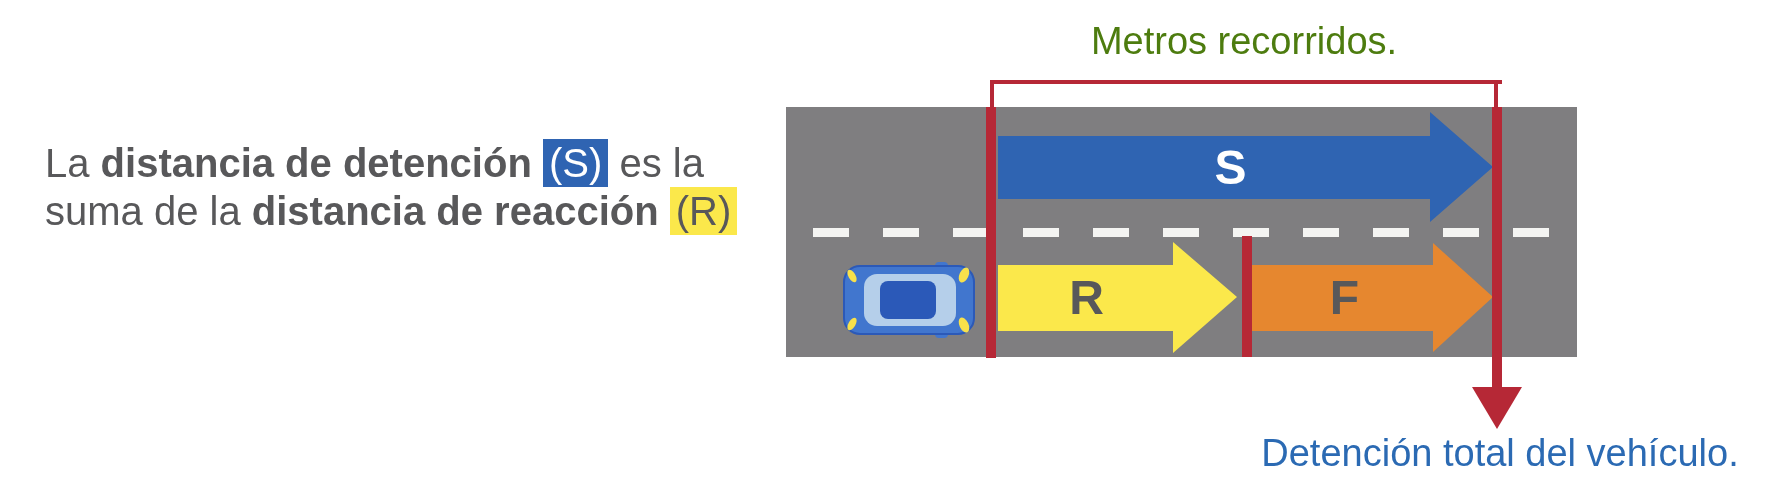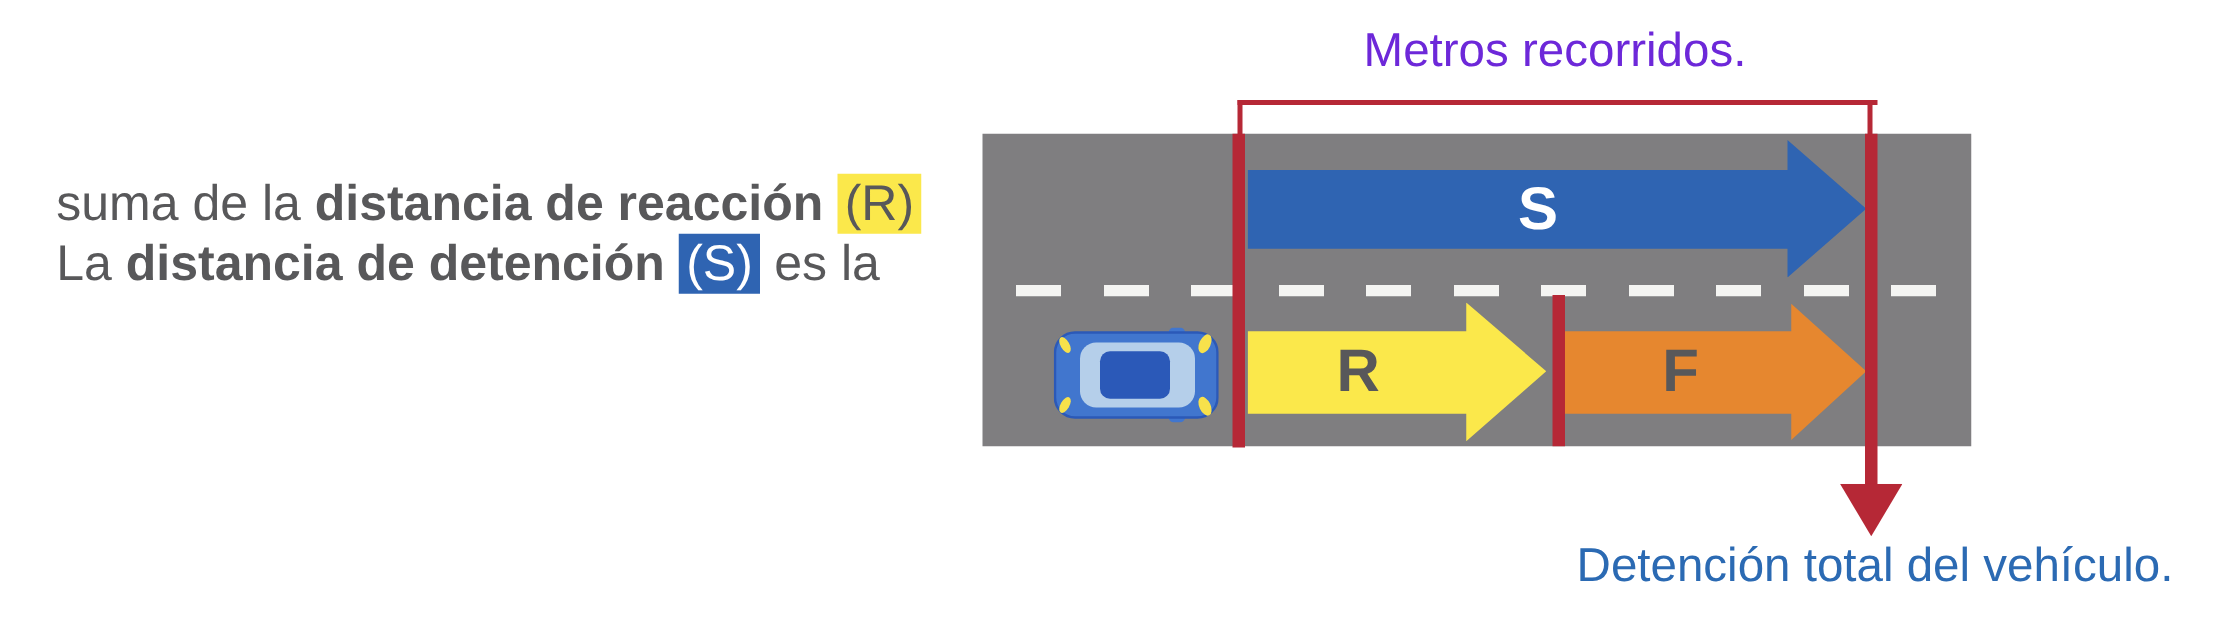--- a/index.html
+++ b/index.html
@@ -22,21 +22,21 @@
   .seg-highlight_s,.seg-highlight_r,.seg-highlight_f{
     display:inline-block;line-height:40px;padding:4px 6px;margin:-4px 0;
   }
   .seg-highlight_s{background:#2f64b2;color:#ffffff;}
   .seg-highlight_r{background:#fbe84b;color:#58585a;}
   .seg-highlight_f{background:#e8892f;color:#58585a;}
 
   
   .top-label{
     position:absolute;left:944px;top:20px;width:600px;
-    text-align:center;font-size:38px;color:#6d28d9;
+    text-align:center;font-size:38px;color:#4d7c0f;
   }
   .bottom-label{
     position:absolute;left:1200px;top:432px;width:600px;
     text-align:center;font-size:38px;color:#2b6ab3;
   }
 
   
   .road{
     position:absolute;left:786px;top:107px;width:791px;height:250px;
     background:#7f7e80;
@@ -85,22 +85,22 @@
     left:1472px;top:387px;width:50px;height:42px;
     clip-path:polygon(0 0,100% 0,50% 100%);
   }
 </style>
 </head>
 <body>
 
 <div class="canvas">
 
   <div id="text-block" class="text-block">
+      <div class="text-line"><span class="seg-normal">La </span><span class="seg-bold">distancia de detención</span><span class="seg-normal"> </span><span class="seg-highlight_s">(S)</span><span class="seg-normal"> es la</span></div>
       <div class="text-line"><span class="seg-normal">suma de la </span><span class="seg-bold">distancia de reacción</span><span class="seg-normal"> </span><span class="seg-highlight_r">(R)</span></div>
-      <div class="text-line"><span class="seg-normal">La </span><span class="seg-bold">distancia de detención</span><span class="seg-normal"> </span><span class="seg-highlight_s">(S)</span><span class="seg-normal"> es la</span></div>
     </div>
 
   <div class="top-label">Metros recorridos.</div>
 
   <div class="road"></div>
   <div class="lane-divider"></div>
 
   <svg class="car" viewBox="0 0 132 76" aria-hidden="true">
     <rect x="92" y="0" width="13" height="9" rx="4" fill="#4176ce"></rect>
     <rect x="92" y="67" width="13" height="9" rx="4" fill="#4176ce"></rect>

